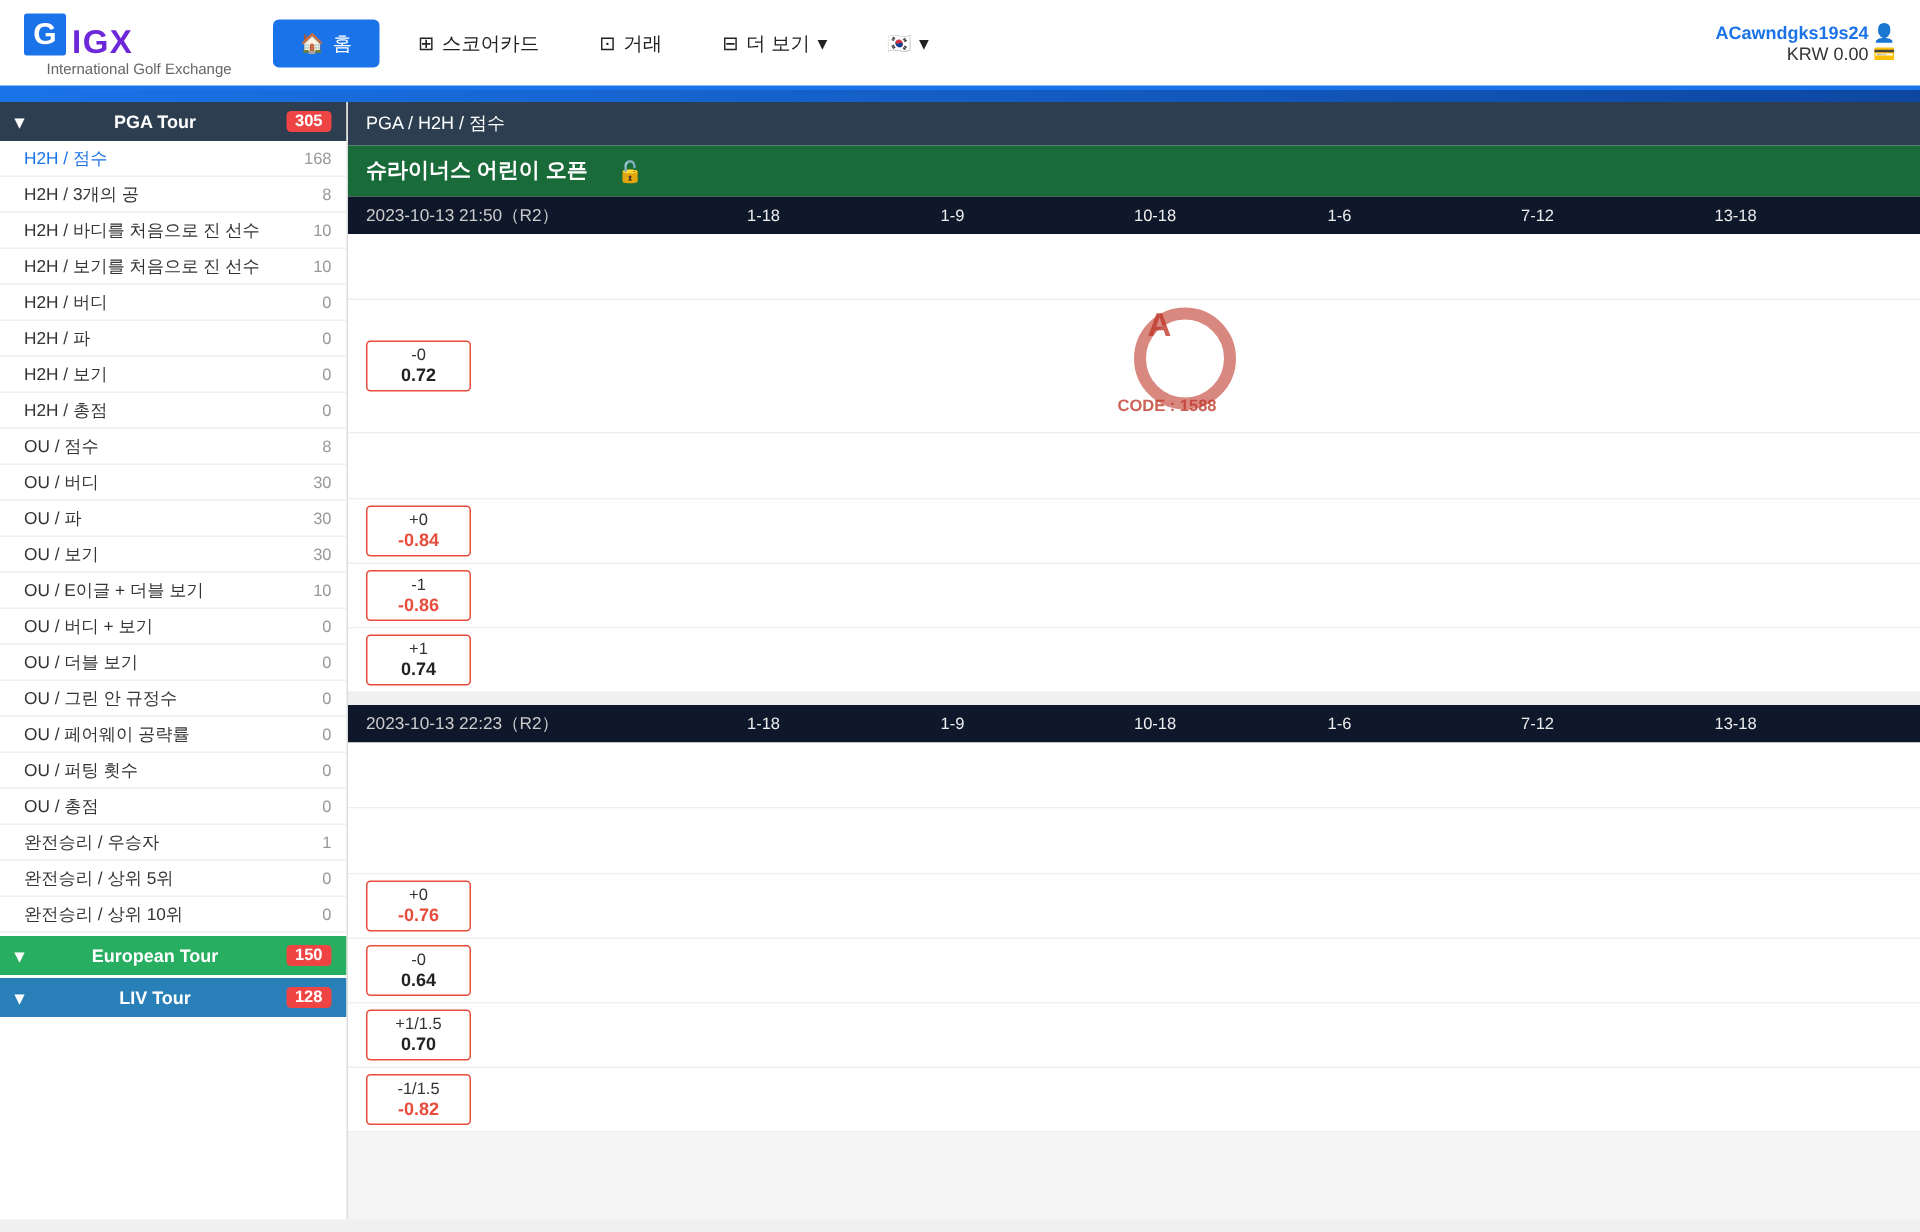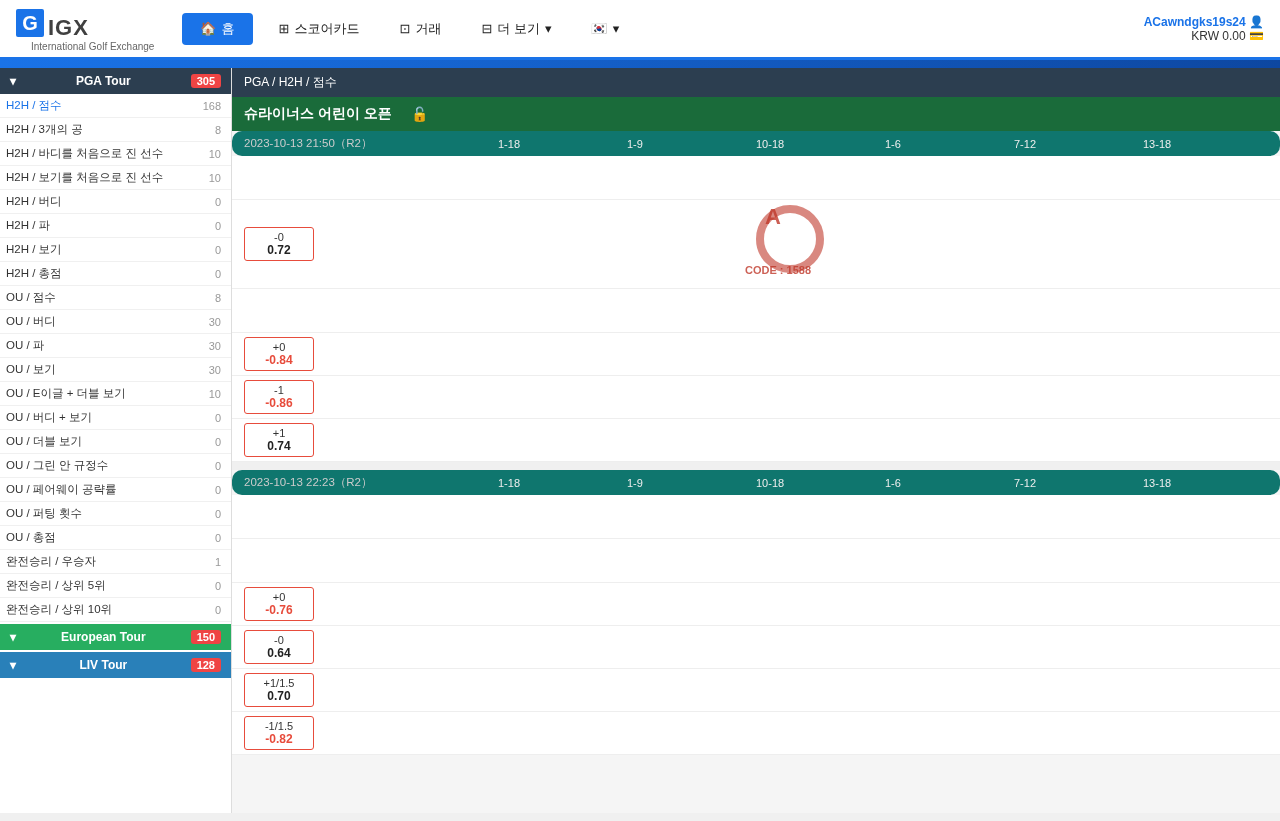--- a/index.html
+++ b/index.html
@@ -33,21 +33,21 @@
       width: 28px;
       height: 28px;
       display: flex;
       align-items: center;
       justify-content: center;
       border-radius: 2px;
     }
     .logo-igx {
       font-size: 22px;
       font-weight: bold;
-      color: #404040;
+      color: #6d28d9;
       letter-spacing: 1px;
       margin-top: 10px;
     }
     .logo-sub {
       font-size: 10px;
       color: #666;
       margin-left: 15px;
     }
     .nav-btn {
       background: #1a73e8;
@@ -116,21 +116,21 @@
       background: #ef4444;
       color: #fff;
       border-radius: 3px;
       padding: 1px 6px;
       font-size: 11px;
     }
     .sidebar-item {
       display: flex;
       align-items: center;
       justify-content: space-between;
-      padding: 4px 10px 4px 6px;
+      padding: 4px 10px 4px 16px;
       border-bottom: 1px solid #f0f0f0;
       cursor: pointer;
       color: #333;
       font-size: 11.5px;
     }
     .sidebar-item .count {
       color: #999;
       font-size: 11px;
     }
     .sidebar-item.active { color: #1a73e8; }
@@ -165,29 +165,28 @@
       padding: 8px 12px;
       font-size: 14px;
       font-weight: bold;
       display: flex;
       align-items: center;
       gap: 20px;
     }
 
     
     .date-row {
-      background: #0f766e;
+      background: #0f172a;
       color: #ccc;
       padding: 5px 12px;
       font-size: 11.5px;
       display: grid;
       grid-template-columns: 250px 1fr 1fr 1fr 1fr 1fr 1fr;
       align-items: center;
       gap: 4px;
-      border-radius: 10px;
     }
     .date-row .col-header {
       text-align: left;
       color: #eee;
       font-size: 11px;
     }
 
     
     .player-row {
       background: #fff;

